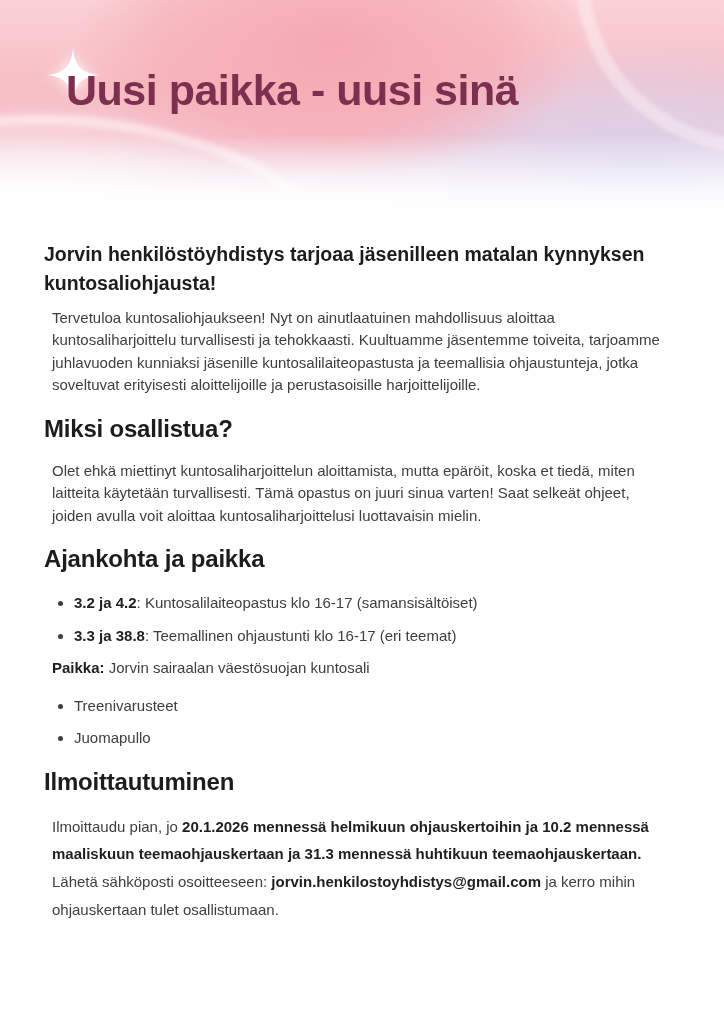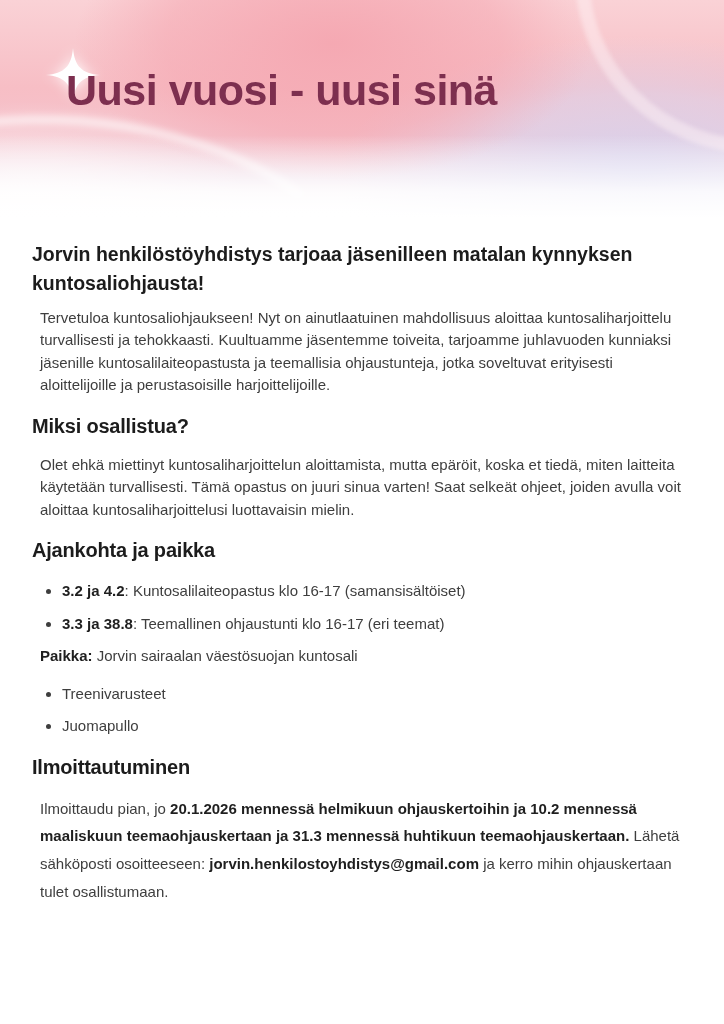--- a/index.html
+++ b/index.html
@@ -42,51 +42,51 @@
     filter:drop-shadow(0 0 7px rgba(255,255,255,.95));
   }
   .hero h1 {
     position:absolute; left:66px; top:66px; margin:0;
     font-size:43px; font-weight:700; letter-spacing:-.5px;
     color:var(--title-color,#7d2f4f);
   }
 
   
   .content {
-    padding:0 32px; color:var(--body-text,#3e3e3e);
+    padding:0 44px; color:var(--body-text,#3e3e3e);
     font-size:15px; line-height:1.5;
   }
   .lead {
     margin:22px 0 8px; font-size:19.5px; line-height:1.5;
     font-weight:700; color:var(--heading-text,#222222);
   }
   .content p { margin:0 8px 14px; }
   .content h2 {
-    margin:14px 0 13px; font-size:20px; font-weight:700;
+    margin:14px 0 13px; font-size:24px; font-weight:700;
     color:var(--heading-text,#1c1c1c); letter-spacing:-.2px;
   }
   .content ul { margin:15px 0 8px; padding-left:30px; }
   .content li { margin:10px 0; }
   .b { font-weight:700; color:var(--bold-text,#1f1f1f); }
   .roomy { line-height:1.85; margin:6px 0 10px; }
 </style>
 </head>
 <body>
 
 <div class="page">
 
   <header class="hero">
     <div class="ring ring-tr"></div>
     <div class="arc-bl"></div>
     <div class="sparkle">
       <svg viewBox="-30 -30 60 60" width="58" height="58" aria-hidden="true">
         <path d="M0,-28 C1.6,-9 9,-1.6 28,0 C9,1.6 1.6,9 0,28 C-1.6,9 -9,1.6 -28,0 C-9,-1.6 -1.6,-9 0,-28 Z" fill="#ffffff"></path>
       </svg>
     </div>
-    <h1>Uusi vuosi - uusi sinä</h1>
+    <h1>Uusi paikka - uusi sinä</h1>
   </header>
 
   <main class="content">
 
     <h3 class="lead">Jorvin henkilöstöyhdistys tarjoaa jäsenilleen matalan kynnyksen kuntosaliohjausta!</h3>
 
     <p>Tervetuloa kuntosaliohjaukseen! Nyt on ainutlaatuinen mahdollisuus aloittaa kuntosaliharjoittelu turvallisesti ja tehokkaasti. Kuultuamme jäsentemme toiveita, tarjoamme juhlavuoden kunniaksi jäsenille kuntosalilaiteopastusta ja teemallisia ohjaustunteja, jotka soveltuvat erityisesti aloittelijoille ja perustasoisille harjoittelijoille.</p>
 
     <h2>Miksi osallistua?</h2>
     <p>Olet ehkä miettinyt kuntosaliharjoittelun aloittamista, mutta epäröit, koska et tiedä, miten laitteita käytetään turvallisesti. Tämä opastus on juuri sinua varten! Saat selkeät ohjeet, joiden avulla voit aloittaa kuntosaliharjoittelusi luottavaisin mielin.</p>

